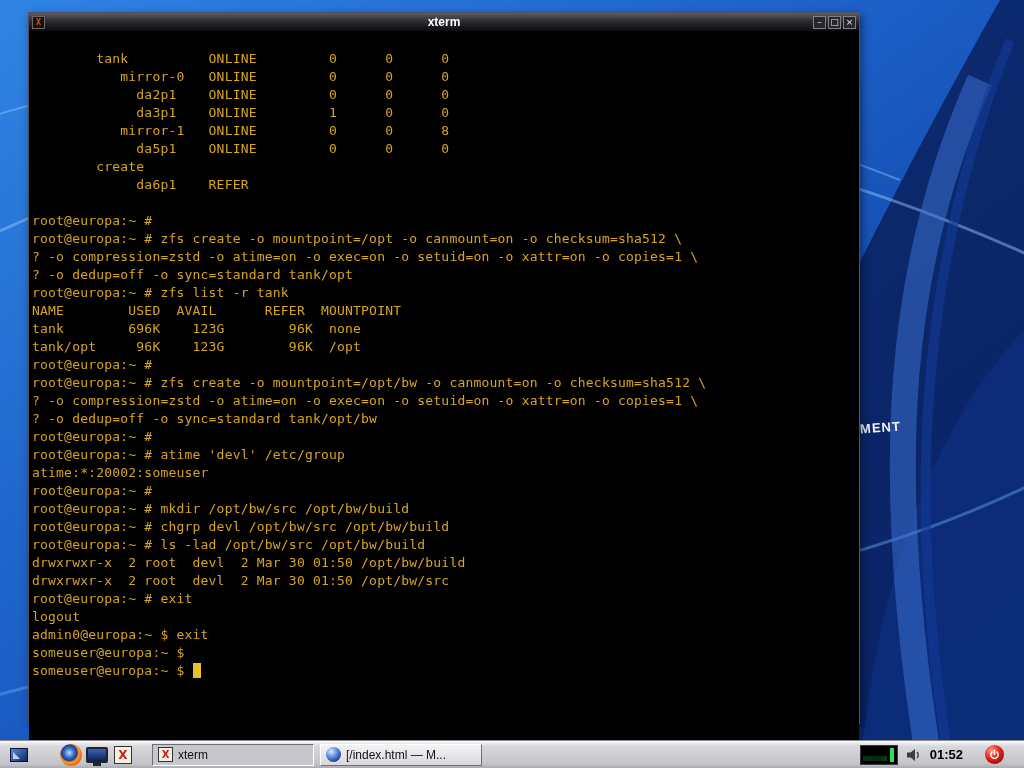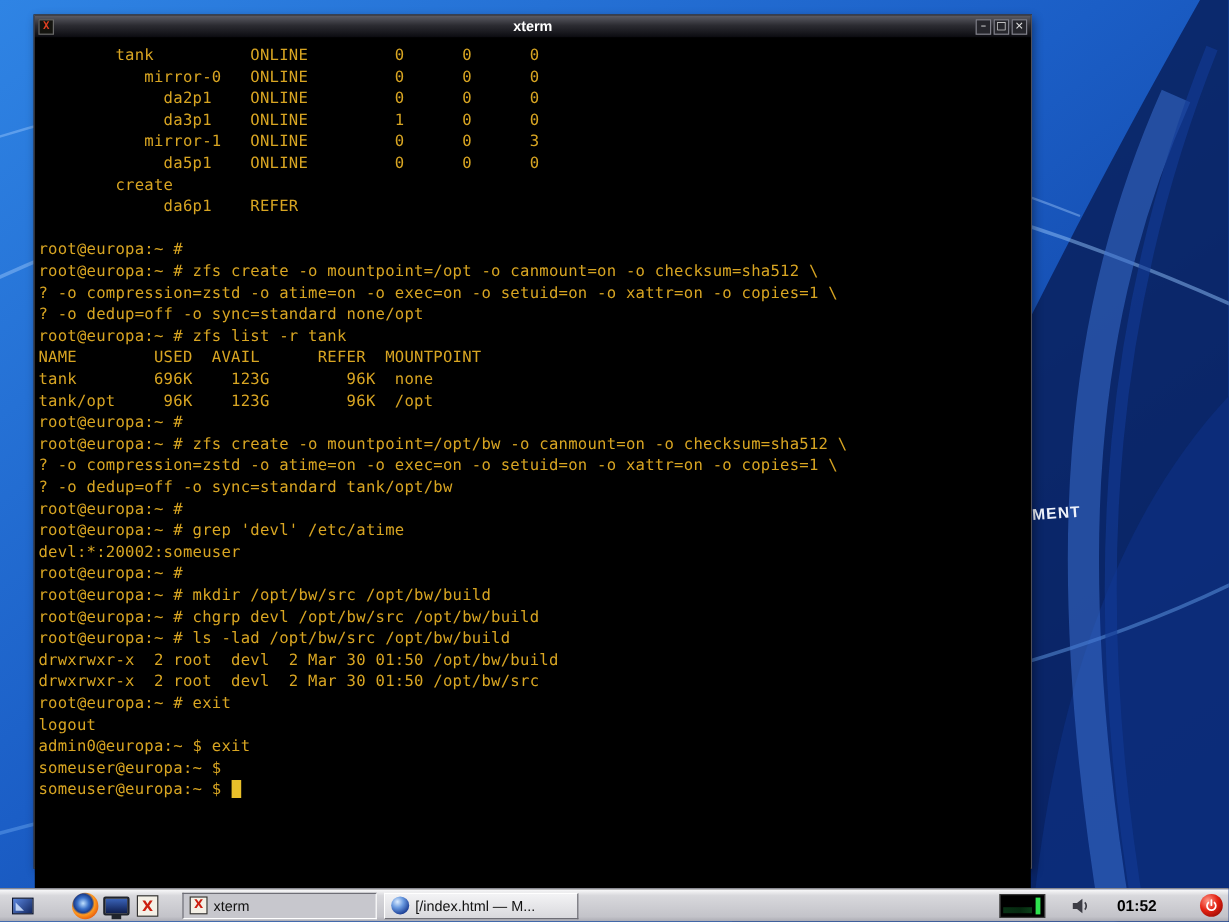--- a/index.html
+++ b/index.html
@@ -10,42 +10,42 @@
 
   
   .window{position:absolute;left:28px;top:12px;width:832px;height:712px;z-index:2;border:1px solid #50505a;box-shadow:2px 3px 8px rgba(0,0,0,.45);background:#000}
   .titlebar{position:relative;height:18px;background:linear-gradient(180deg,#5c5c64 0%,#2c2c32 45%,#0b0b10 100%);display:flex;align-items:center;padding:0 3px}
   .win-icon{width:13px;height:13px;background:#14140f;border:1px solid #6a6a6a;color:#e04022;font:bold 9px/11px "DejaVu Sans Mono",monospace;text-align:center;flex:0 0 auto}
   .title{position:absolute;left:0;right:0;text-align:center;color:#fff;font:bold 12px/18px "Liberation Sans",sans-serif;pointer-events:none}
   .win-buttons{margin-left:auto;display:flex;gap:2px;position:relative;z-index:1}
   .wbtn{width:13px;height:13px;background:#26262c;border:1px solid #80808a;color:#e8e8e8;font:9px/11px "DejaVu Sans",sans-serif;text-align:center;cursor:default}
 
   
-  .terminal{height:736px;background:#000;padding:7px 0 0 3px;overflow:hidden;cursor:text}
+  .terminal{height:736px;background:#000;padding:19px 0 0 3px;overflow:hidden;cursor:text}
   .term-line{height:18px;white-space:pre;color:#d8a522;font:13px/18px "DejaVu Sans Mono",monospace;letter-spacing:.2px}
   .term-cursor{display:inline-block;width:8px;height:15px;background:#e9c02a;vertical-align:-3px}
 
   
   .taskbar{position:absolute;left:0;bottom:0;width:1024px;height:28px;z-index:3;background:linear-gradient(180deg,#fbfbfc,#d8d8dc 20%,#c3c3c9 85%,#aaaab2);border-top:1px solid #8a8a92;display:flex;align-items:center}
   .launcher{width:26px;height:26px;display:flex;align-items:center;justify-content:center;cursor:pointer;flex:0 0 auto}
   .lch-first{margin-left:6px}
   .lch-gap{margin-left:26px}
   .sd{position:relative;width:18px;height:14px;background:linear-gradient(135deg,#5a86e0,#12265e);border:1px solid #0a1430}
   .sd::after{content:"";position:absolute;left:2px;bottom:2px;border-left:7px solid rgba(210,228,255,.85);border-top:7px solid transparent}
   .ff{width:22px;height:22px;border-radius:50%;background:radial-gradient(circle at 42% 40%,#bfe0ff 0%,#3a70c8 26%,#1a3f90 42%,#ff9a20 52%,#e8610e 74%,#9a2e00 96%)}
   .mon{position:relative;width:22px;height:16px;background:linear-gradient(#3a63b8,#0e1d4e);border:2px solid #20242c;border-radius:2px}
   .mon::after{content:"";position:absolute;left:5px;top:13px;width:8px;height:4px;background:#20242c}
   .xt{width:18px;height:18px;background:#f4f0e6;border:1px solid #333;color:#cc1f10;font:bold 12px/16px "DejaVu Sans",sans-serif;text-align:center}
   .task-button{width:162px;height:22px;margin:0 3px;display:flex;align-items:center;gap:5px;padding:0 5px;font-size:12px;color:#111;overflow:hidden;white-space:nowrap;cursor:pointer;flex:0 0 auto}
   .task-active{border:1px solid;border-color:#6e6e76 #ffffff #ffffff #6e6e76;background:#c7c7cd}
   .task-inactive{border:1px solid;border-color:#ffffff #6e6e76 #6e6e76 #ffffff;background:linear-gradient(#f3f3f5,#d9d9dd)}
   .xt-sm{width:15px;height:15px;background:#f4f0e6;border:1px solid #333;color:#cc1f10;font:bold 10px/13px "DejaVu Sans",sans-serif;text-align:center;flex:0 0 auto}
   .bz{width:15px;height:15px;border-radius:50%;background:radial-gradient(circle at 35% 30%,#dcecff,#6a9ae0 35%,#1c3f96 75%,#0a1c52);flex:0 0 auto}
   .task-label{overflow:hidden;text-overflow:clip}
-  .tray{margin-left:auto;display:flex;align-items:center;gap:20px;padding-right:5px}
+  .tray{margin-left:auto;display:flex;align-items:center;gap:6px;padding-right:20px}
   .sysmon{position:relative;width:38px;height:20px;background:#000;border:1px solid #3a3a3a;cursor:pointer}
   .sm-trace{position:absolute;left:2px;bottom:3px;width:24px;height:5px;background:linear-gradient(90deg,#0a3a18,#063012 60%,#0c4a1c);opacity:.85}
   .sm-bar{position:absolute;right:3px;bottom:2px;width:4px;height:14px;background:#2ee24e}
   .speaker{width:20px;height:18px;display:flex;align-items:center;justify-content:center;cursor:pointer}
   .clock{font:600 13px "Liberation Sans",sans-serif;color:#000;cursor:default}
   .power{width:19px;height:19px;border-radius:50%;background:radial-gradient(circle at 35% 30%,#ff9a8a,#e42212 45%,#8a0500 92%);display:flex;align-items:center;justify-content:center;cursor:pointer;margin-left:16px}
 </style>
 </head>
 <body>
 
@@ -79,40 +79,40 @@
         <span class="wbtn">–</span>
         <span class="wbtn">□</span>
         <span class="wbtn">×</span>
       </span>
     </div>
     <div class="terminal">
         <div class="term-line">        tank          ONLINE         0      0      0</div>
         <div class="term-line">           mirror-0   ONLINE         0      0      0</div>
         <div class="term-line">             da2p1    ONLINE         0      0      0</div>
         <div class="term-line">             da3p1    ONLINE         1      0      0</div>
-        <div class="term-line">           mirror-1   ONLINE         0      0      3</div>
+        <div class="term-line">           mirror-1   ONLINE         0      0      8</div>
         <div class="term-line">             da5p1    ONLINE         0      0      0</div>
         <div class="term-line">        create</div>
         <div class="term-line">             da6p1    REFER</div>
         <div class="term-line"></div>
         <div class="term-line">root@europa:~ # </div>
         <div class="term-line">root@europa:~ # zfs create -o mountpoint=/opt -o canmount=on -o checksum=sha512 \</div>
         <div class="term-line">? -o compression=zstd -o atime=on -o exec=on -o setuid=on -o xattr=on -o copies=1 \</div>
-        <div class="term-line">? -o dedup=off -o sync=standard none/opt</div>
+        <div class="term-line">? -o dedup=off -o sync=standard tank/opt</div>
         <div class="term-line">root@europa:~ # zfs list -r tank</div>
         <div class="term-line">NAME        USED  AVAIL      REFER  MOUNTPOINT</div>
         <div class="term-line">tank        696K    123G        96K  none</div>
         <div class="term-line">tank/opt     96K    123G        96K  /opt</div>
         <div class="term-line">root@europa:~ # </div>
         <div class="term-line">root@europa:~ # zfs create -o mountpoint=/opt/bw -o canmount=on -o checksum=sha512 \</div>
         <div class="term-line">? -o compression=zstd -o atime=on -o exec=on -o setuid=on -o xattr=on -o copies=1 \</div>
         <div class="term-line">? -o dedup=off -o sync=standard tank/opt/bw</div>
         <div class="term-line">root@europa:~ # </div>
-        <div class="term-line">root@europa:~ # grep 'devl' /etc/atime</div>
-        <div class="term-line">devl:*:20002:someuser</div>
+        <div class="term-line">root@europa:~ # atime 'devl' /etc/group</div>
+        <div class="term-line">atime:*:20002:someuser</div>
         <div class="term-line">root@europa:~ # </div>
         <div class="term-line">root@europa:~ # mkdir /opt/bw/src /opt/bw/build</div>
         <div class="term-line">root@europa:~ # chgrp devl /opt/bw/src /opt/bw/build</div>
         <div class="term-line">root@europa:~ # ls -lad /opt/bw/src /opt/bw/build</div>
         <div class="term-line">drwxrwxr-x  2 root  devl  2 Mar 30 01:50 /opt/bw/build</div>
         <div class="term-line">drwxrwxr-x  2 root  devl  2 Mar 30 01:50 /opt/bw/src</div>
         <div class="term-line">root@europa:~ # exit</div>
         <div class="term-line">logout</div>
         <div class="term-line">admin0@europa:~ $ exit</div>
         <div class="term-line">someuser@europa:~ $ </div>

